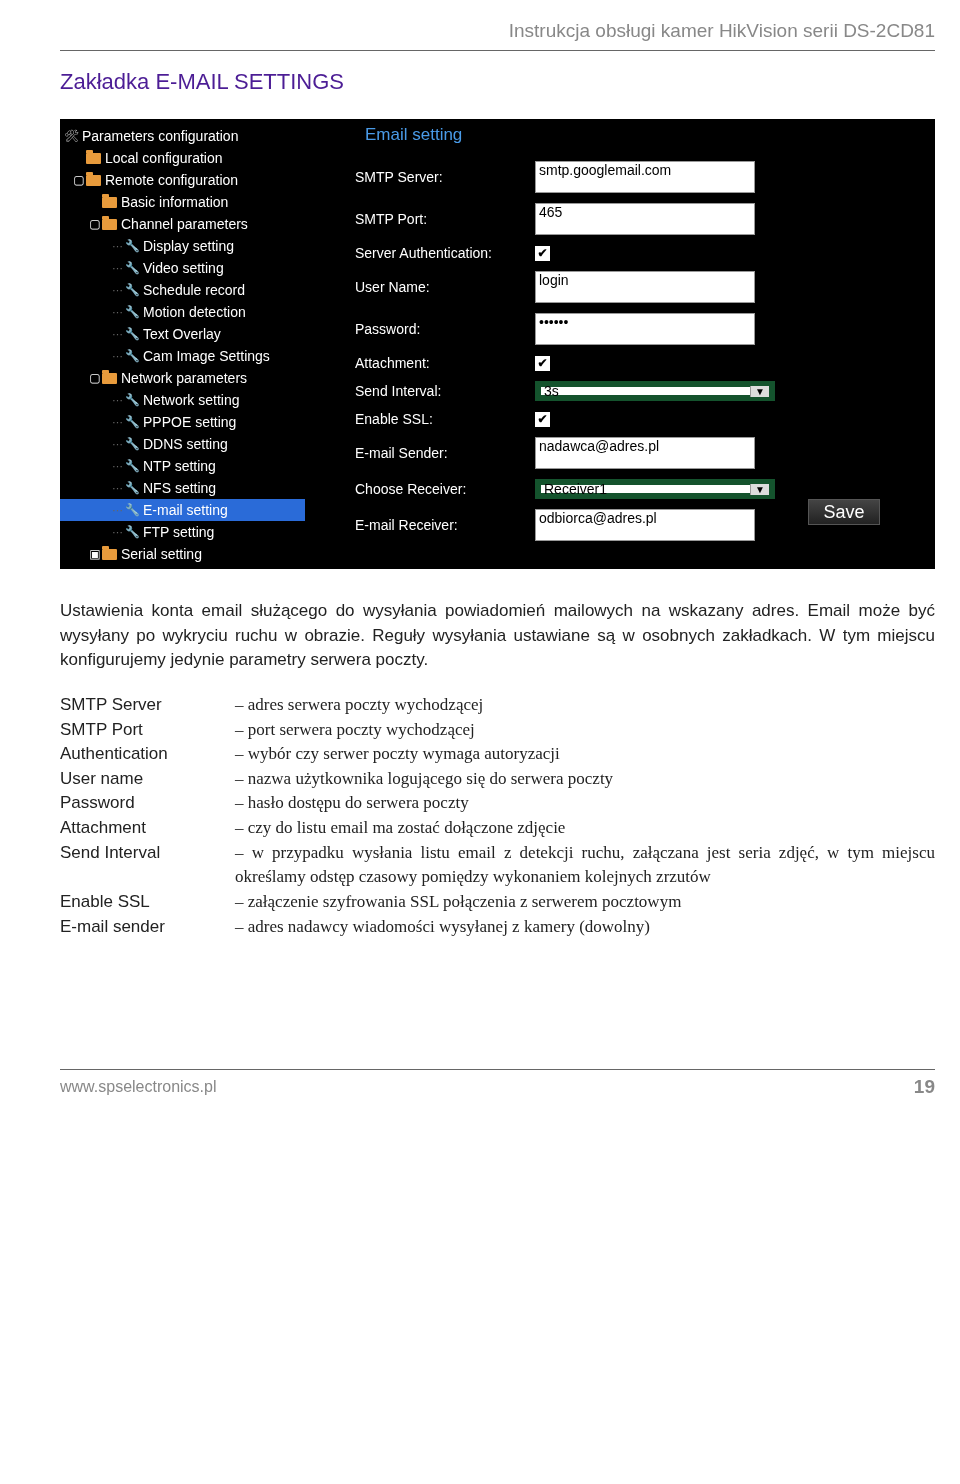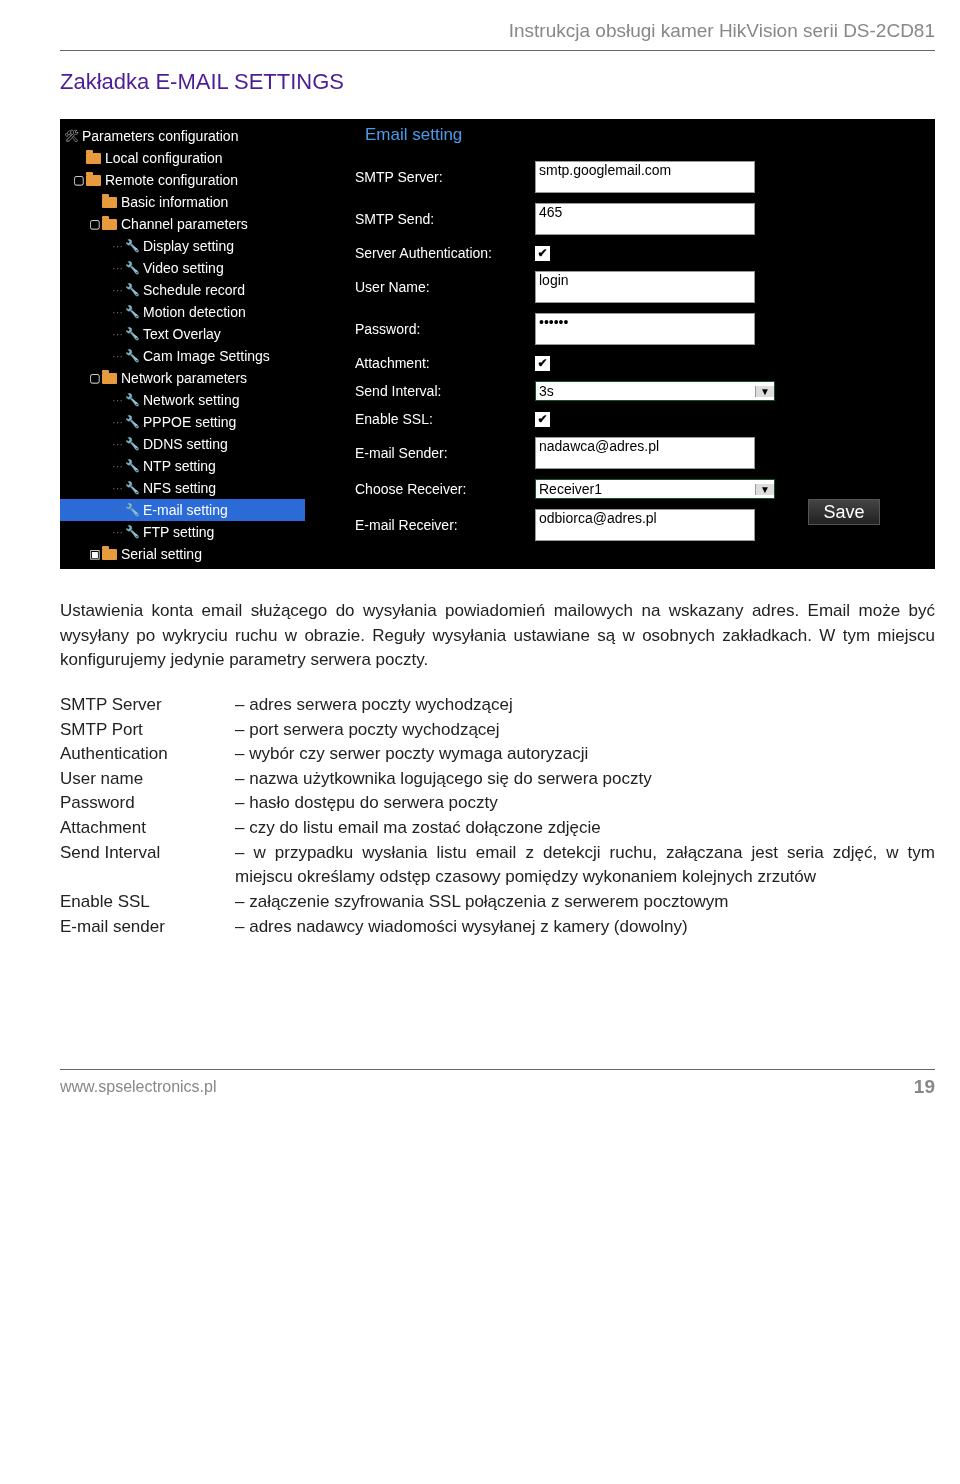--- a/index.html
+++ b/index.html
@@ -116,21 +116,21 @@
     font-size: 12px;
     font-weight: bold;
   }
   .select-box {
     width: 240px;
     height: 20px;
     background: #fff;
     color: #000;
     display: flex;
     align-items: center;
-    border: 1px solid #14532d;
+    border: 6px solid #14532d;
     box-sizing: border-box;
   }
   .select-box .opt { flex: 1; padding: 0 3px; font-size: 14px; }
   .select-box .arrow {
     width: 18px;
     text-align: center;
     border-left: 1px solid #999;
     background: #ddd;
     font-size: 10px;
   }
@@ -158,21 +158,21 @@
   .defs {
     margin: 20px 25px 0 60px;
     font-size: 17px;
     color: #222;
   }
   .def-row {
     display: flex;
     line-height: 1.45;
   }
   .def-term { width: 175px; flex-shrink: 0; }
-  .def-desc { flex: 1; text-align: justify; }
+  .def-desc { flex: 1; text-align: justify; font-family: Liberation Serif, serif; }
   .footer {
     display: flex;
     justify-content: space-between;
     align-items: center;
     border-top: 1px solid #666;
     margin: 130px 25px 0 60px;
     padding-top: 6px;
     color: #888;
     font-size: 16px;
     font-family: "Segoe UI Light", Arial, sans-serif;
@@ -289,21 +289,21 @@
   </div>
 
   <div class="form-area">
     <div class="form-title">Email setting</div>
 
     <div class="form-row">
         <span class="form-label">SMTP Server:</span>
         <div class="text-input">smtp.googlemail.com</div>
       </div>
     <div class="form-row">
-        <span class="form-label">SMTP Send:</span>
+        <span class="form-label">SMTP Port:</span>
         <div class="text-input">465</div>
       </div>
     <div class="form-row">
         <span class="form-label">Server Authentication:</span>
         <div class="chk">✔</div>
       </div>
     <div class="form-row">
         <span class="form-label">User Name:</span>
         <div class="text-input">login</div>
       </div>

